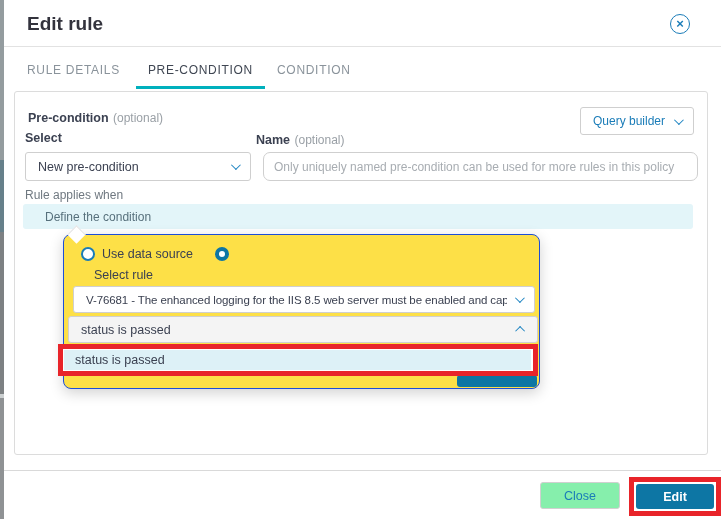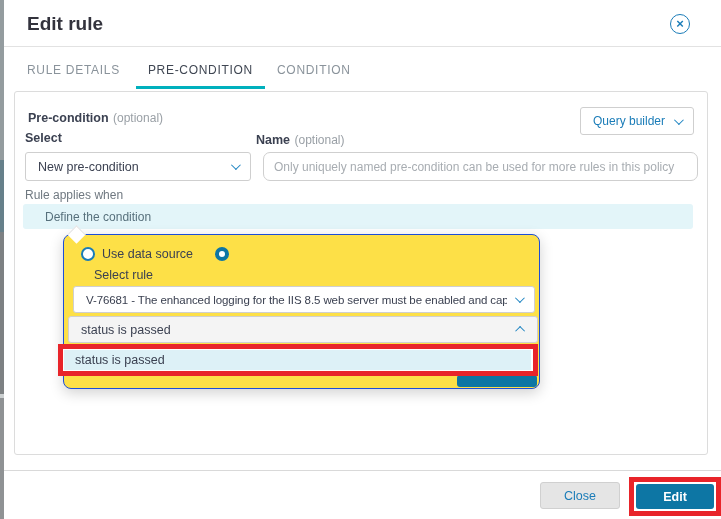--- a/index.html
+++ b/index.html
@@ -121,21 +121,21 @@
   .status-option {
     position: absolute; left: 1px; top: 1px; width: 467px; height: 20px;
     background: #ddf1f7; display: flex; align-items: center; padding-left: 11px;
     font-size: 12.5px; color: #3b4151; cursor: pointer;
   }
 
   
   .footer-divider { position: absolute; left: 0; top: 470px; width: 721px; height: 1px; background: #d9d9d9; z-index: 1; }
   .btn-close {
     position: absolute; left: 536px; top: 482px; width: 80px; height: 27px;
-    border: 1px solid #d0d0d0; border-radius: 3px; background: #e5e5e5;
+    border: 1px solid #d0d0d0; border-radius: 3px; background: #86efac;
     color: #1a7cb8; font-size: 12.5px; display: flex; align-items: center; justify-content: center; cursor: pointer;
   }
   .red-box-2 {
     position: absolute; left: 625px; top: 477px; width: 92px; height: 39px;
     border: 5px solid #e8242a; z-index: 4; background: transparent;
   }
   .btn-save {
     position: absolute; left: 2px; top: 2px; width: 78px; height: 25px;
     background: #0d76a4; border-radius: 3px; color: #fff; font-size: 12.5px; font-weight: 700;
     display: flex; align-items: center; justify-content: center; cursor: pointer;

